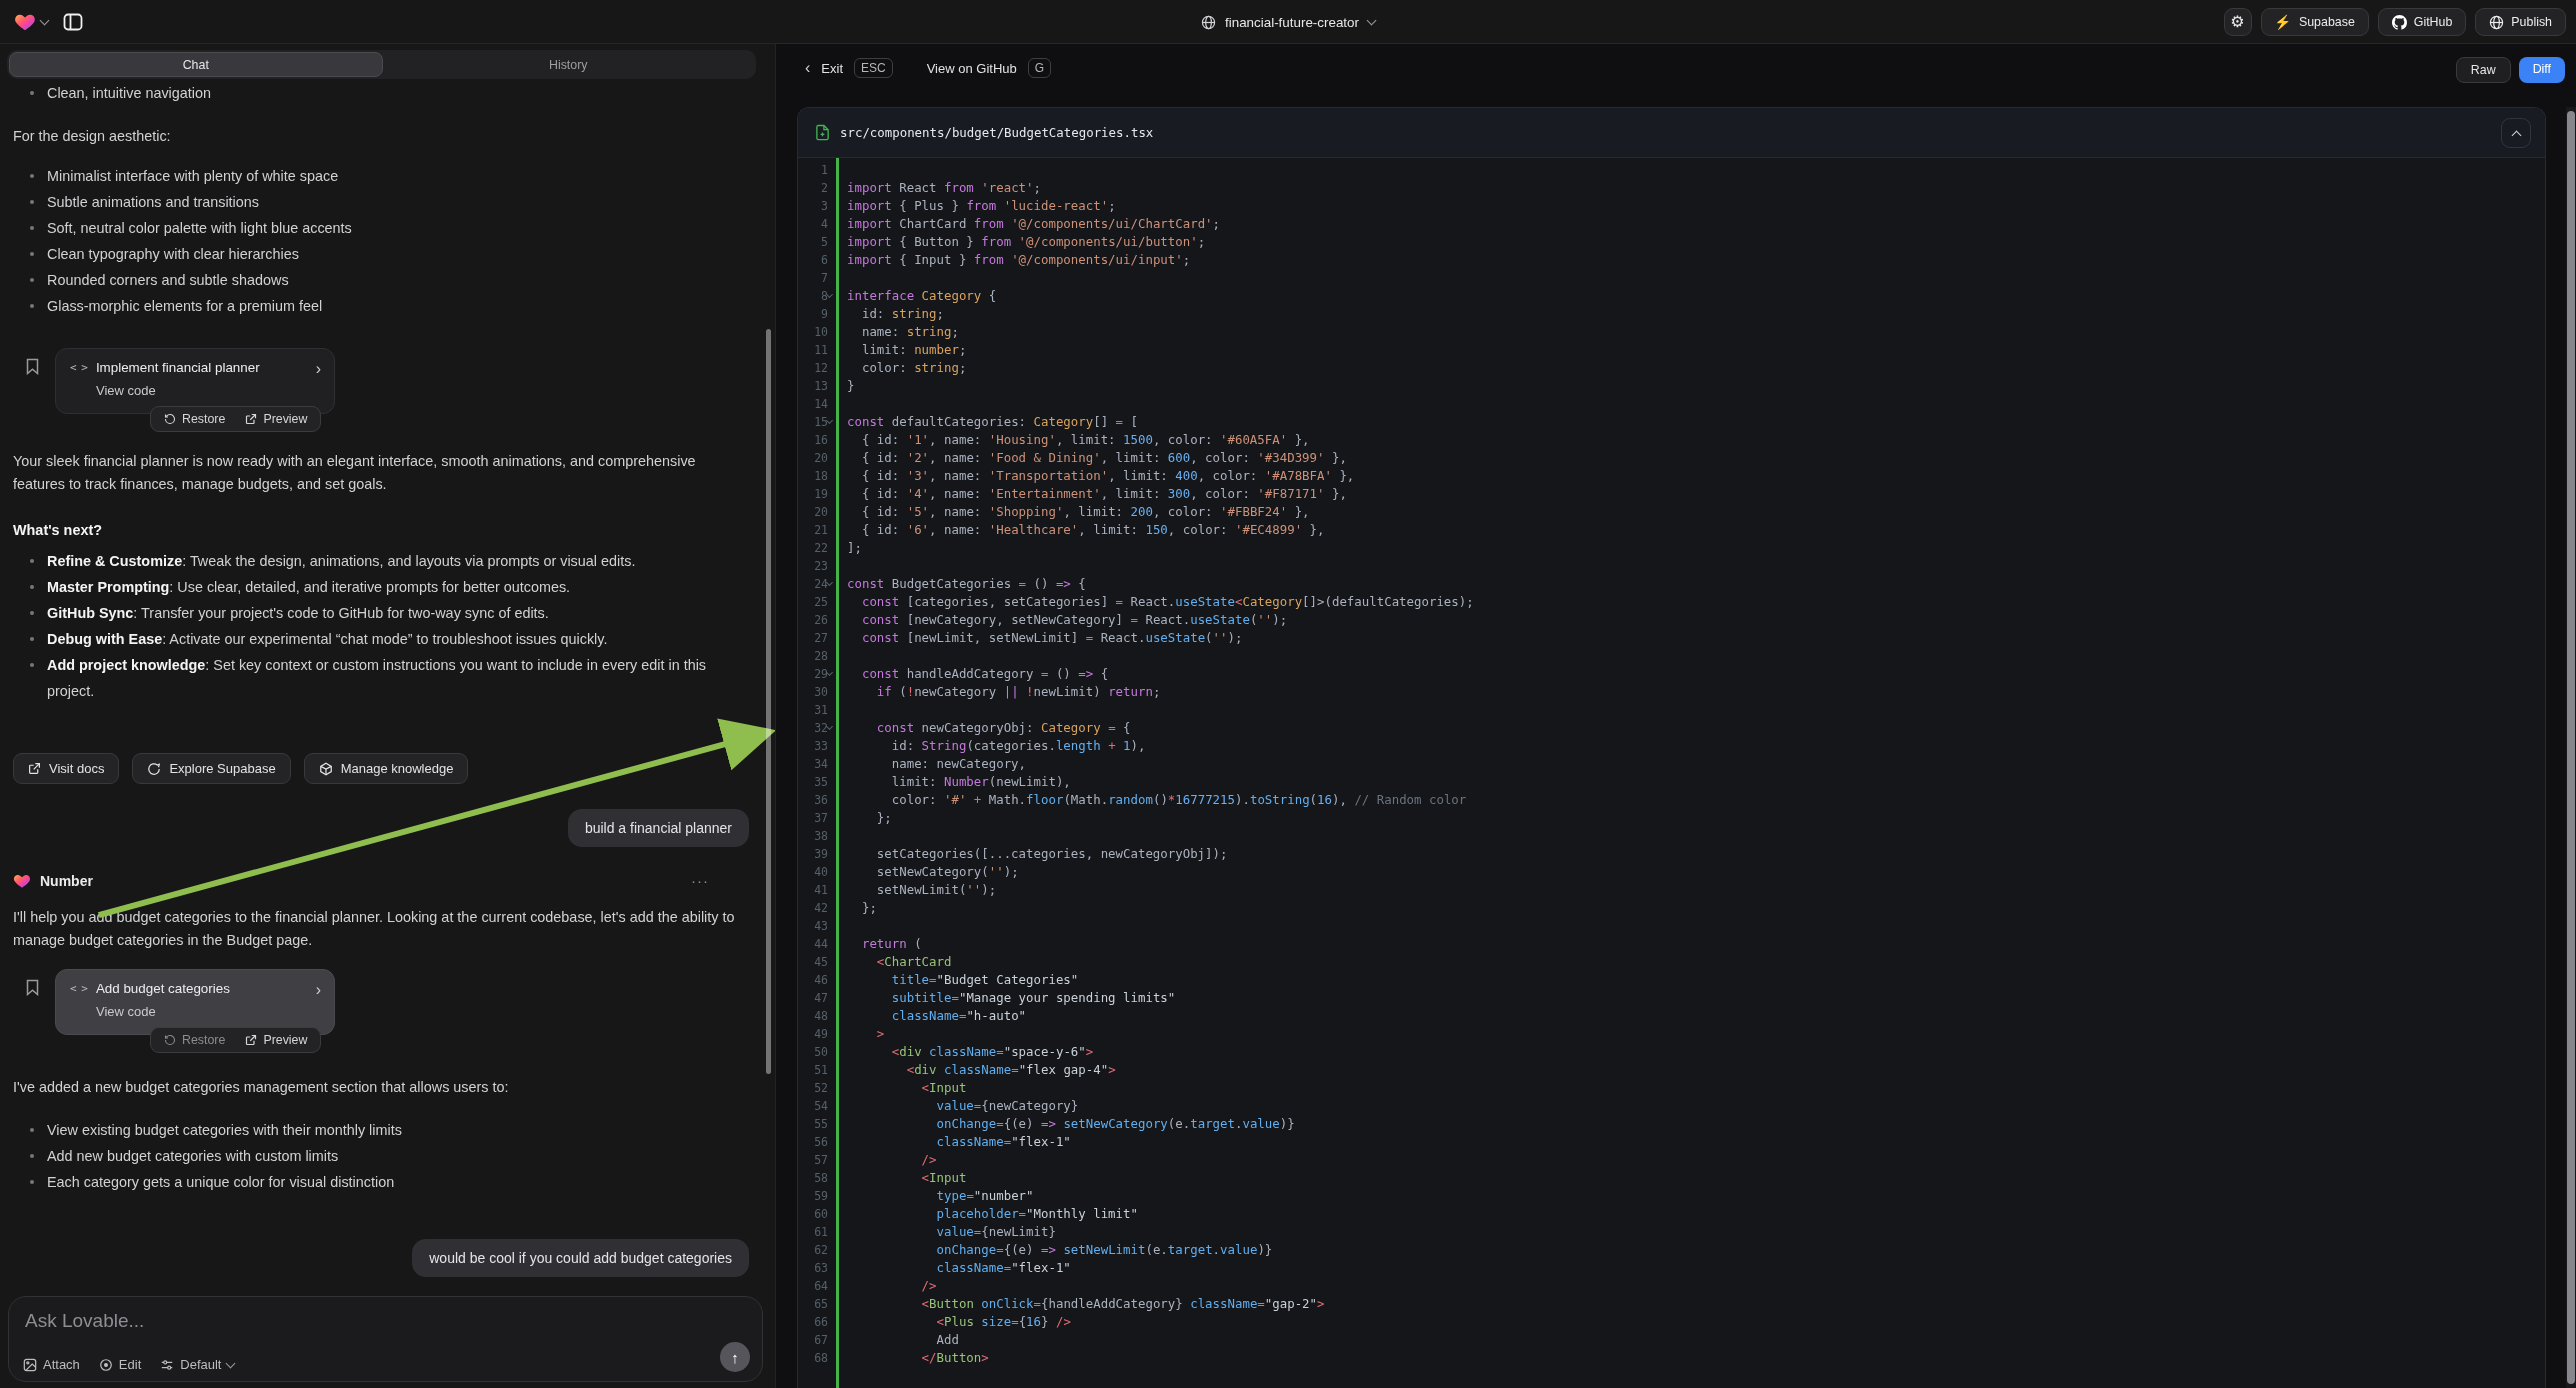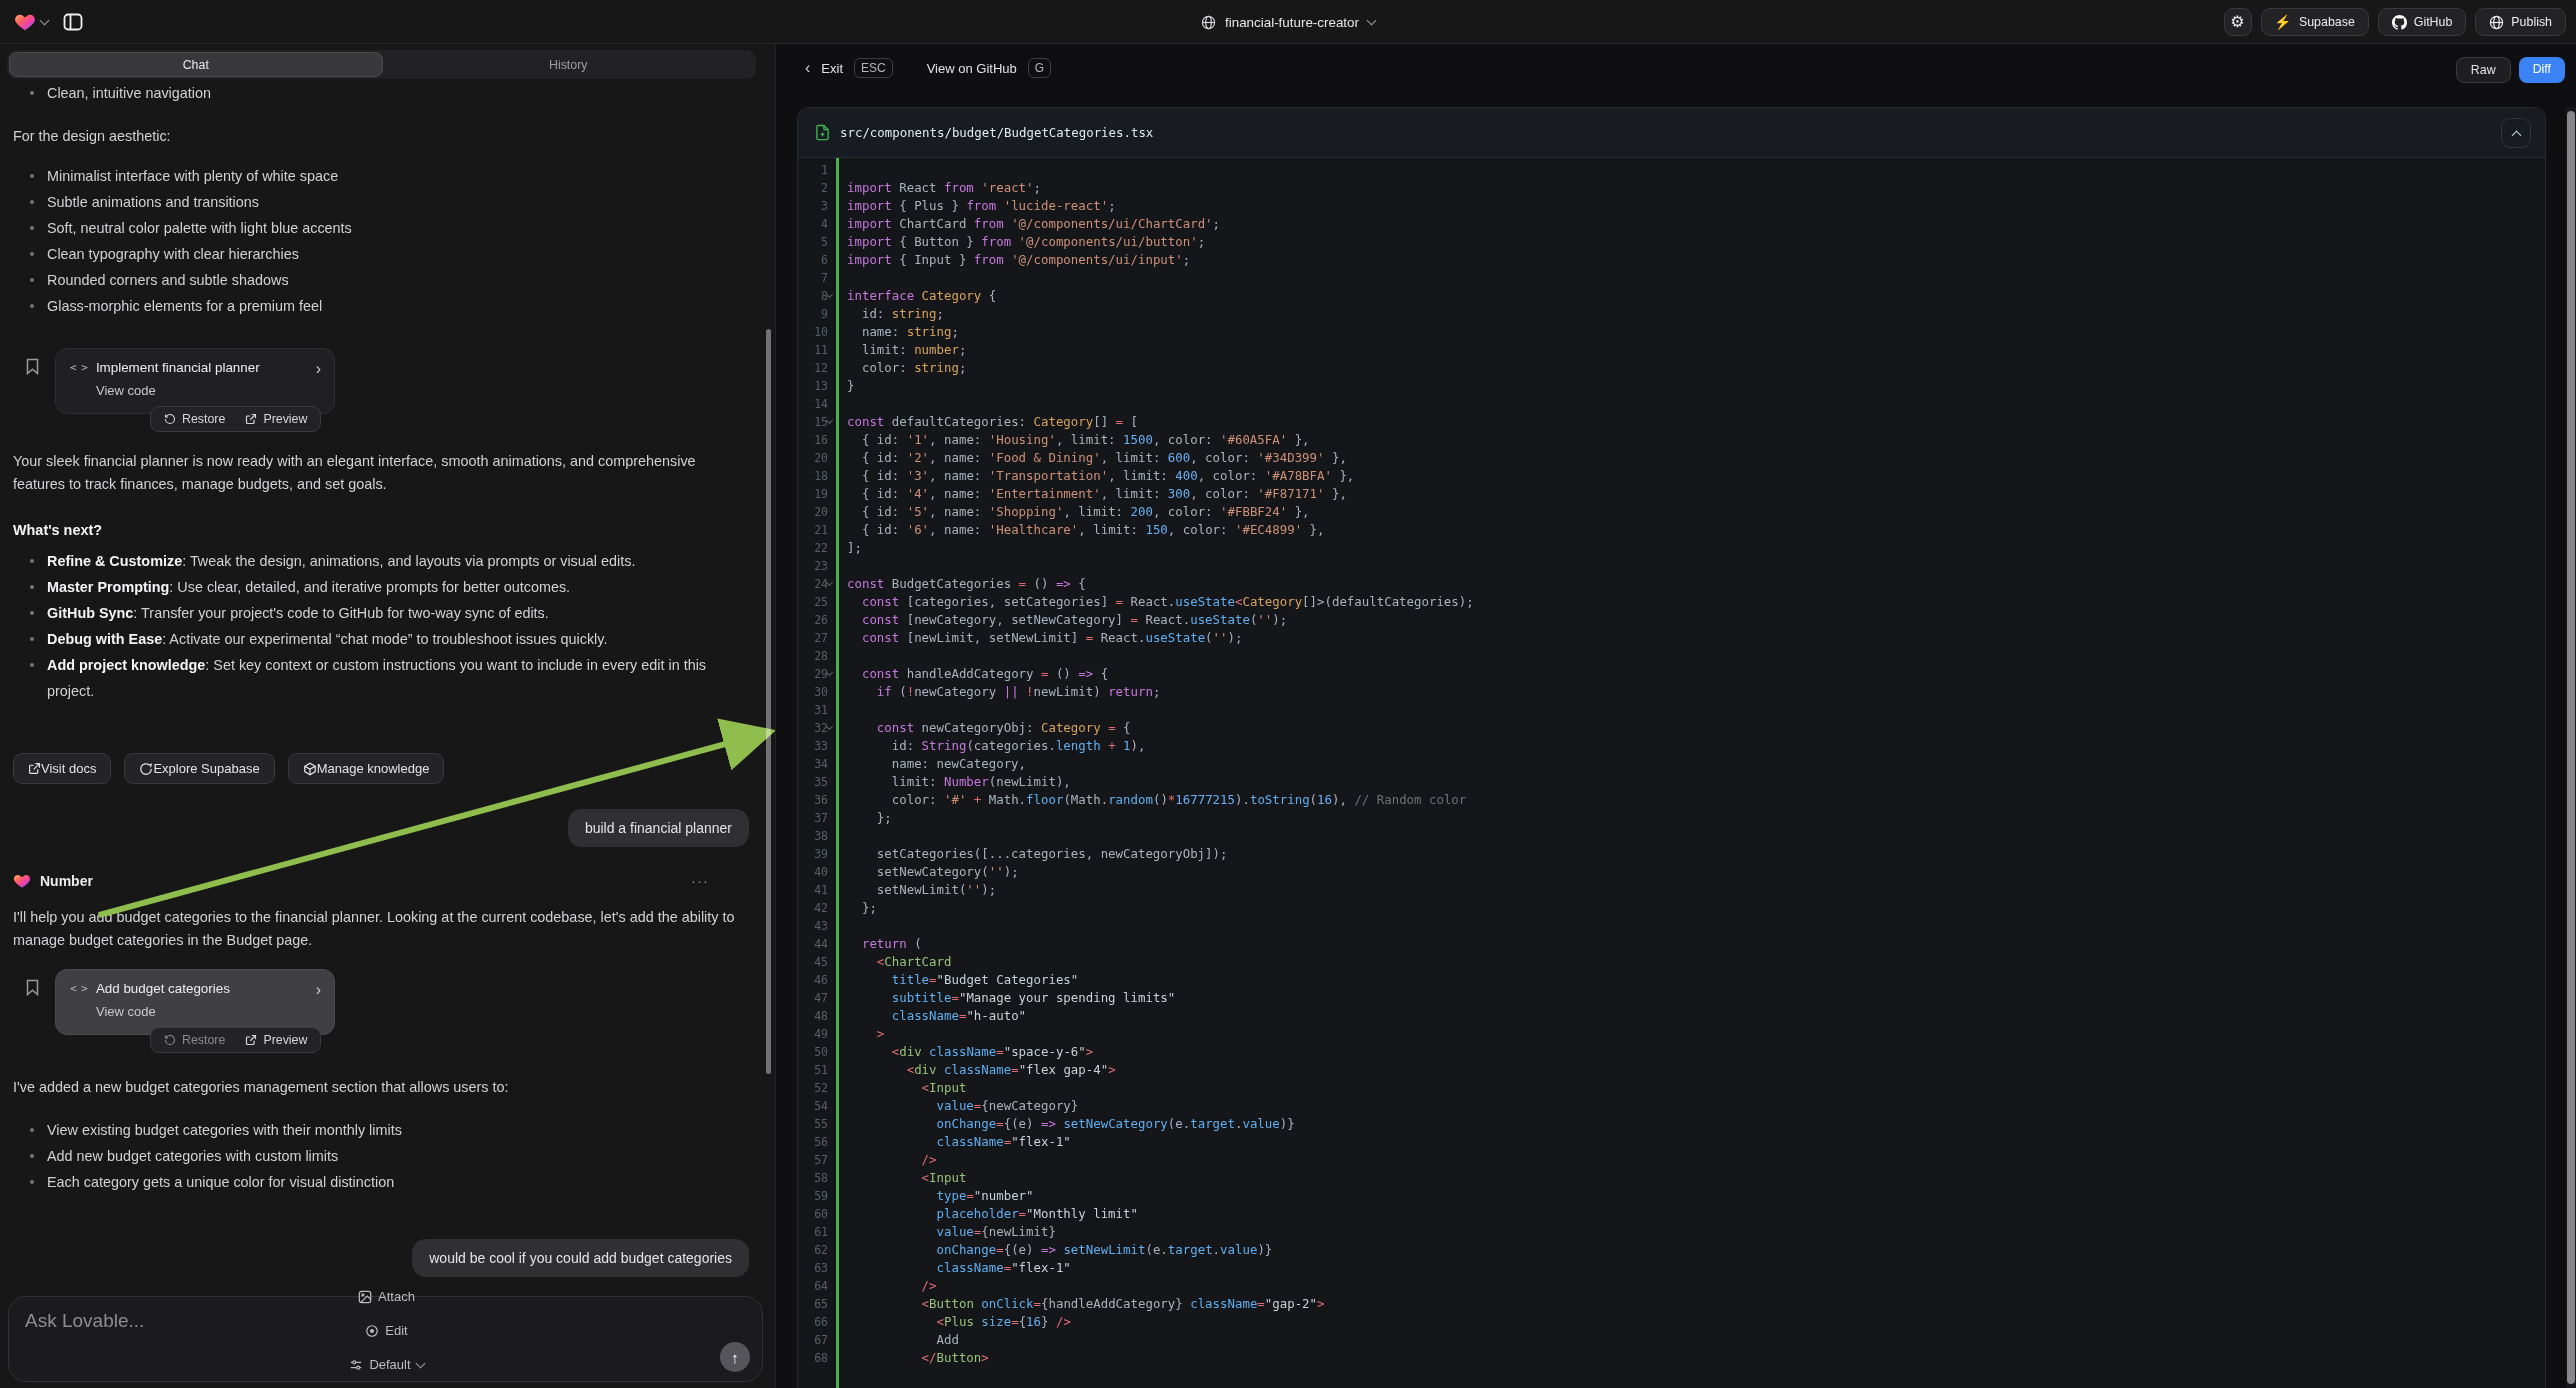--- a/index.html
+++ b/index.html
@@ -53,41 +53,41 @@
   .code-glyph { font-family:"DejaVu Sans Mono", monospace; font-size:11px; color:#b9b9bf; letter-spacing:-1px; }
   .ac-title { font-size:13.4px; color:#ededf0; }
   .ac-chevr { position:absolute; right:13px; top:12px; color:#cdcdd2; font-size:16px; line-height:1; }
   .ac-link { margin:8px 0 0 26px; font-size:13px; color:#c9c9ce; }
   .pill { position:absolute; left:137px; top:58px; display:flex; align-items:center; gap:20px;
           background:#232326; border:1px solid #3c3c40; border-radius:9px; padding:5px 13px; z-index:3; }
   .pill-btn { display:flex; align-items:center; gap:6px; font-size:12.4px; color:#d6d6da; }
   .pill-btn.dim { color:#8b8b90; }
 
   .actions-row { display:flex; gap:13px; }
-  .act-btn { height:31px; display:flex; align-items:center; gap:0; padding:0 14px;
+  .act-btn { height:31px; display:flex; align-items:center; gap:8px; padding:0 14px;
              background:#242427; border:1px solid #39393d; border-radius:9px;
              font-size:13px; color:#e3e3e6; }
 
   .chip { position:absolute; right:26px; background:#303034; border-radius:14px; padding:11px 17px;
           font-size:14px; color:#e4e4e7; max-width:518px; }
 
   .lovable-row { display:flex; align-items:center; gap:9px; }
   .lv-name { font-size:14px; font-weight:bold; color:#ececef; }
   .lv-dots { position:absolute; right:28px; top:0; color:#8f8f95; font-size:15px; letter-spacing:1px; }
 
   .arrow-svg { position:absolute; left:0; top:0; z-index:6; pointer-events:none; }
   .chat-scrollbar { position:absolute; right:4px; top:285px; width:5px; height:745px;
                     background:rgba(255,255,255,.40); border-radius:3px; z-index:7; }
 
   .ask-box { position:absolute; left:8px; right:12px; bottom:6px; height:86px; background:#1b1b1d;
              border:1px solid #323236; border-radius:18px; padding:13px 16px; }
   .ask-input { width:100%; height:24px; background:transparent; border:none; outline:none; resize:none;
                color:#ffffff; font-size:19px; font-family:"Liberation Sans",sans-serif; }
   .ask-input::placeholder { color:#8d8d93; }
-  .ask-tools { position:absolute; left:14px; right:12px; bottom:9px; display:flex; align-items:center; gap:19px;flex-direction:column; }
+  .ask-tools { position:absolute; left:14px; right:12px; bottom:9px; display:flex; align-items:center; gap:19px; }
   .tool { display:flex; align-items:center; gap:6px; font-size:13px; color:#bcbcc1; }
   .send-btn { position:absolute; right:0; bottom:0; width:30px; height:30px; border-radius:50%;
               background:#55555b; color:#fff; display:flex; align-items:center; justify-content:center;
               font-size:15px; }
 
   
   .code-panel { position:absolute; top:44px; left:776px; right:0; bottom:0; background:#0f0f11; }
   .code-head { position:absolute; top:0; left:0; right:0; height:56px; }
   .ch-left { position:absolute; left:29px; top:14px; display:flex; align-items:center; gap:11px;
              color:#e2e2e5; font-size:13px; }

